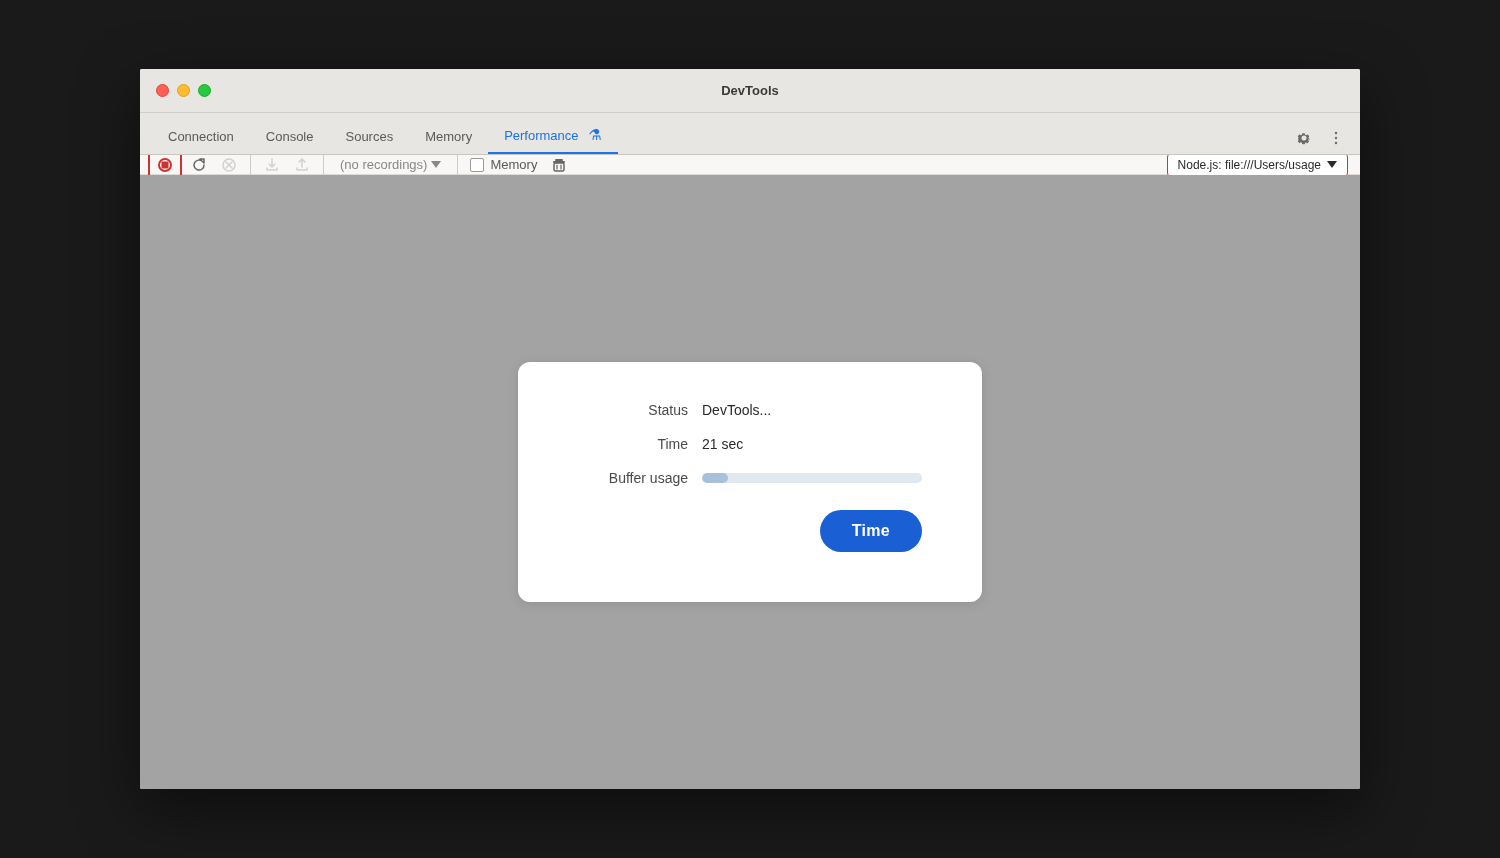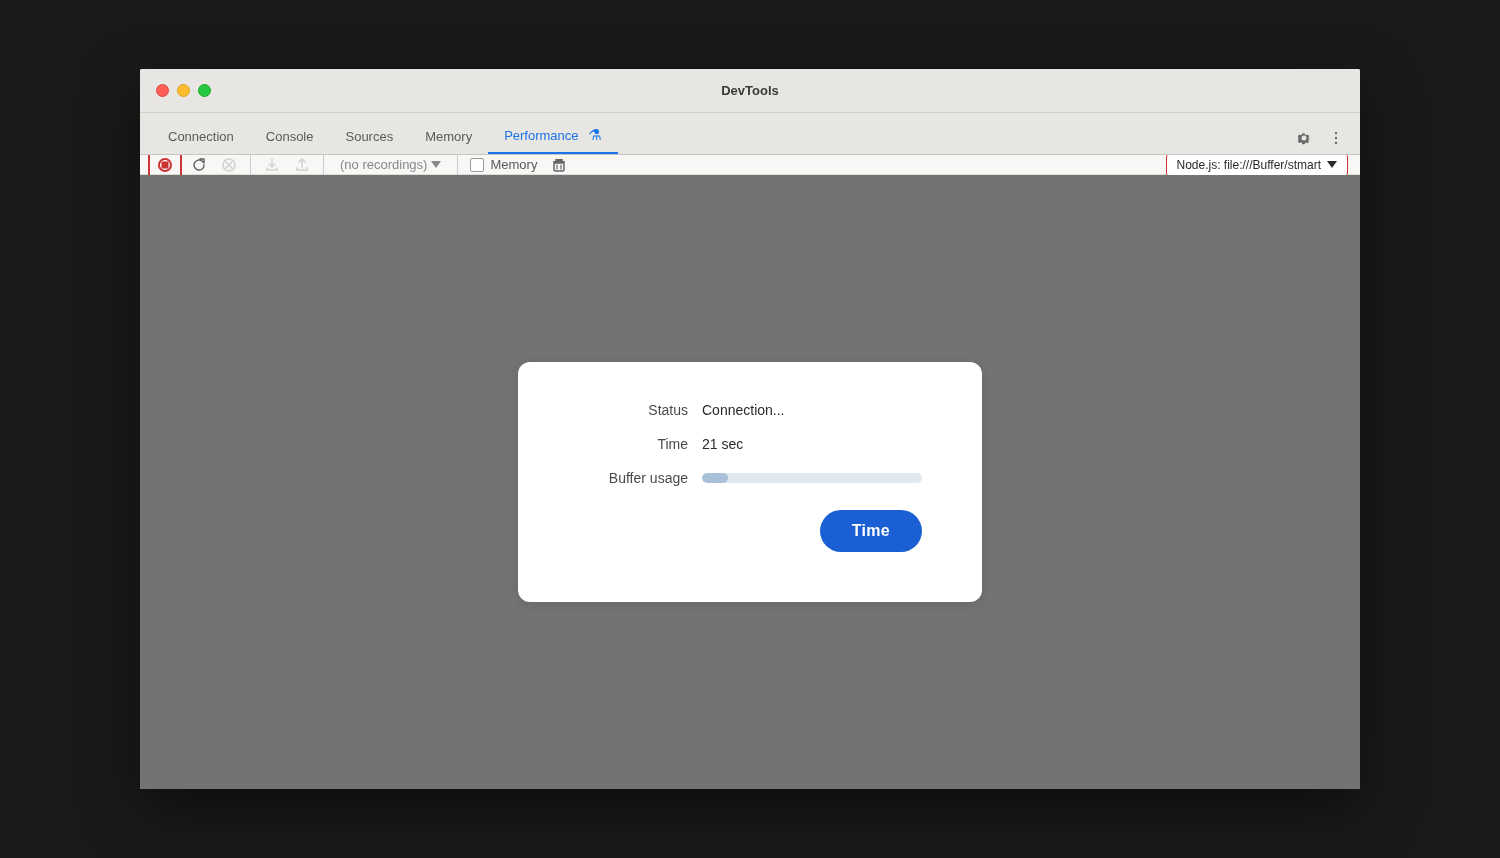--- a/index.html
+++ b/index.html
@@ -182,21 +182,21 @@
       background: white;
       cursor: pointer;
       font-size: 12px;
       color: #2a2a2a;
       margin-right: 4px;
     }
 
     
     .main-content {
       flex: 1;
-      background: #737373;
+      background: #a3a3a3;
       display: flex;
       align-items: center;
       justify-content: center;
     }
 
     .profiling-card {
       background: white;
       border-radius: 12px;
       padding: 40px 60px 50px 60px;
       box-shadow: 0 2px 12px rgba(0,0,0,0.1);
@@ -371,33 +371,33 @@
         <rect x="5" y="3" width="8" height="2" rx="1" fill="#666"></rect>
         <rect x="4" y="7" width="10" height="8" rx="1.5" fill="none" stroke="#666" stroke-width="1.5"></rect>
         <line x1="7" y1="9" x2="7" y2="13" stroke="#666" stroke-width="1.2" stroke-linecap="round"></line>
         <line x1="11" y1="9" x2="11" y2="13" stroke="#666" stroke-width="1.2" stroke-linecap="round"></line>
       </svg>
     </button>
 
     <div class="toolbar-spacer"></div>
 
     <div class="node-dropdown">
-      <span style="font-size:12px; color:#2a2a2a;">Node.js: file:///Buffer/stmart</span>
+      <span style="font-size:12px; color:#2a2a2a;">Node.js: file:///Users/usage</span>
       <svg width="10" height="8" viewBox="0 0 10 8" fill="#2a2a2a">
         <path d="M0 0l5 7 5-7z"></path>
       </svg>
     </div>
   </div>
 
   <div class="main-content">
     <div class="profiling-card">
 
       <div class="profiling-row">
         <span class="profiling-label">Status</span>
-        <span class="profiling-value">Connection...</span>
+        <span class="profiling-value">DevTools...</span>
       </div>
 
       <div class="profiling-row">
         <span class="profiling-label">Time</span>
         <span class="profiling-value">21 sec</span>
       </div>
 
       <div class="profiling-row">
         <span class="profiling-label">Buffer usage</span>
         <div class="buffer-bar-container">

